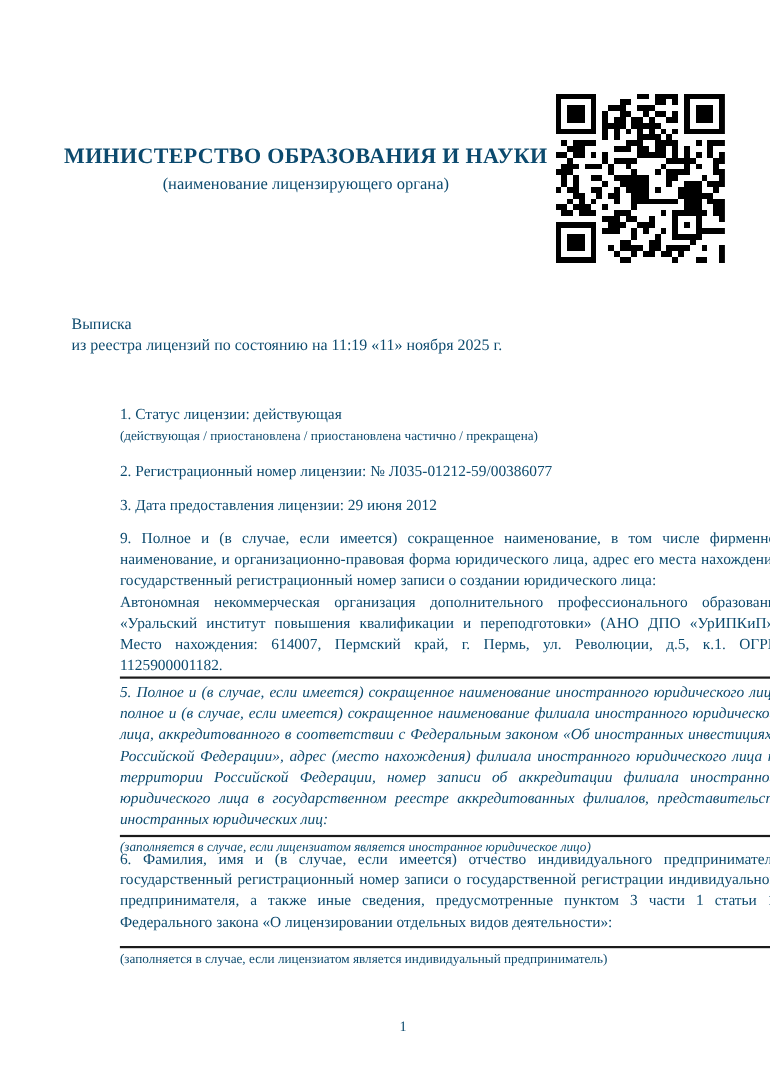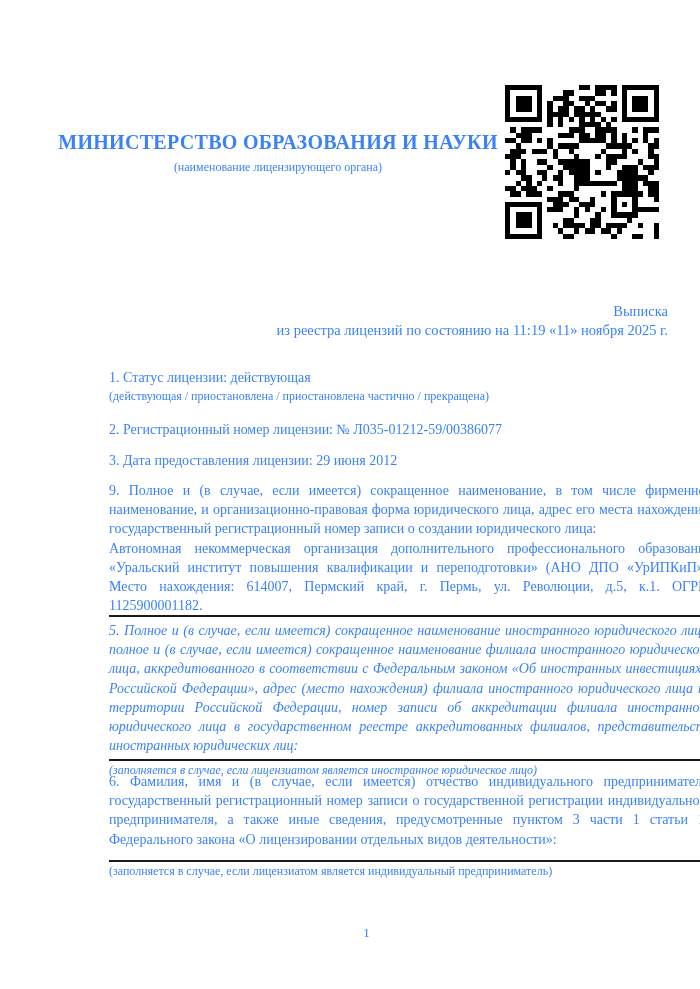--- a/index.html
+++ b/index.html
@@ -1,30 +1,30 @@
 <!DOCTYPE html>
 <html><head>
 <meta charset="utf-8">
 <style>
   * { margin:0; padding:0; box-sizing:border-box; }
   html,body { background:#ffffff; }
   .page {
     position:relative; width:700px; height:989px; margin:0 auto;
-    background:#ffffff; color:#3b82f6;
+    background:#ffffff; color:#0c4a6e;
     font-family:"Liberation Serif", serif;
     overflow:hidden;
   }
   .header-block { position:absolute; top:129px; left:52px; width:452px; text-align:center; }
   .ministry-line { font-size:20px; font-weight:bold; line-height:26px; letter-spacing:0.3px; }
-  .ministry-caption { font-size:12px; margin-top:5px; }
+  .ministry-caption { font-size:15px; margin-top:5px; }
 
   .qr { position:absolute; top:85px; left:505px; width:154px; height:154px; background:#ffffff; }
   .qr svg { display:block; width:100%; height:100%; }
 
-  .doc-title { position:absolute; top:302px; left:65px; width:603px; text-align:right; font-size:14.5px; line-height:18.5px; }
+  .doc-title { position:absolute; top:286px; left:65px; width:603px; text-align:left; font-size:14.5px; line-height:18.5px; }
 
   .item { position:absolute; left:65px; width:603px; font-size:14px; line-height:19.2px;margin-left:44px; }
   .para { text-align:justify; }
   .note { font-size:12px; line-height:14px; text-align:left; margin-top:2px; }
   .fill-line { border-top:2px solid #1b1b1b; }
   .fill-space-sm { height:4px; }
   .fill-space-md { height:11px; }
 
   #item-1 { top:368px; }
   #item-2 { top:420px; }

